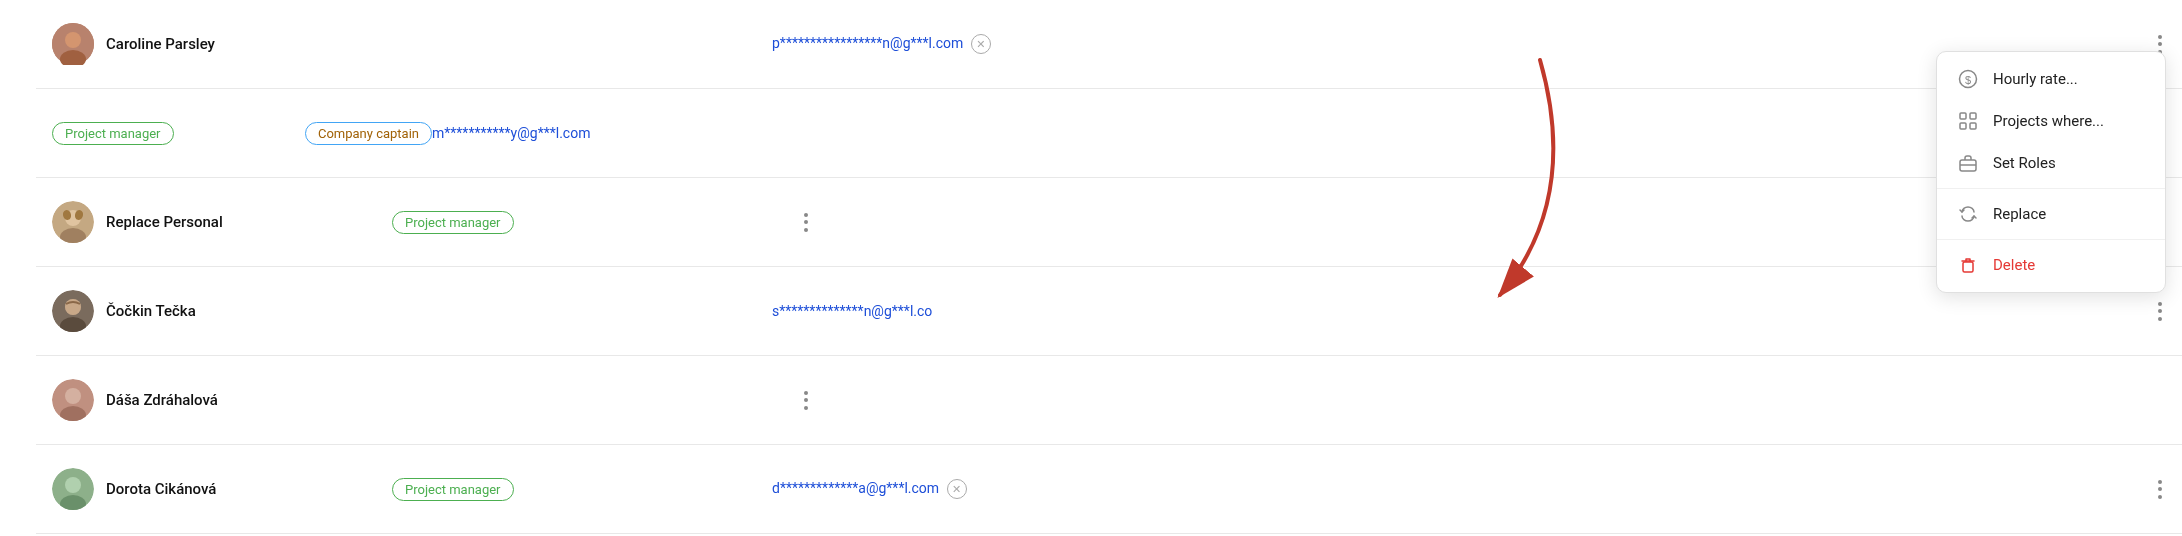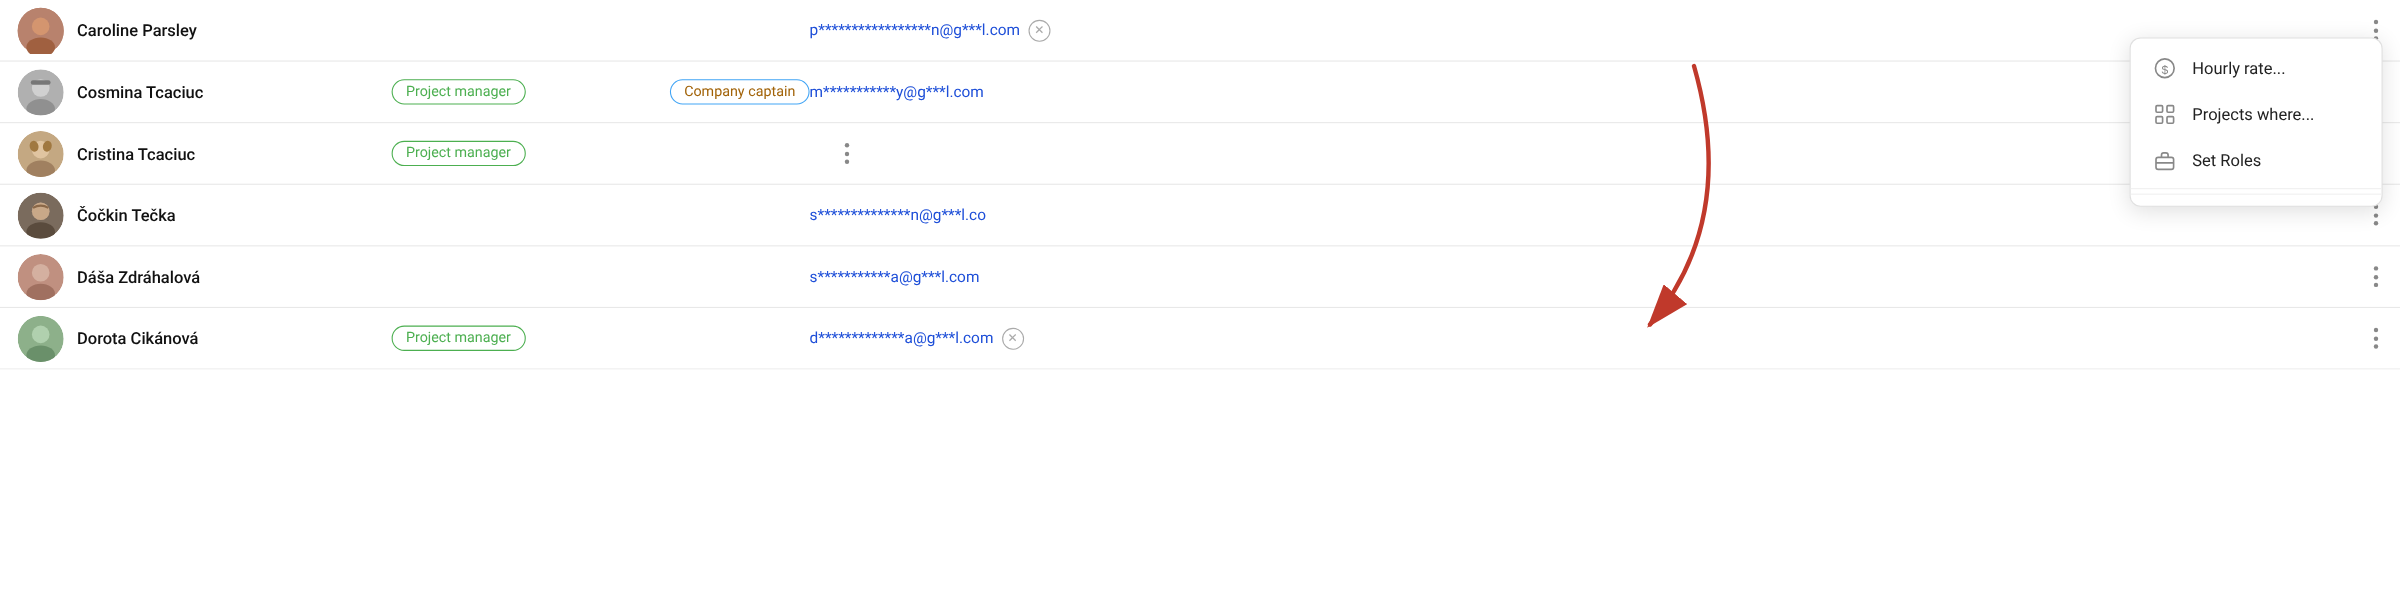--- a/index.html
+++ b/index.html
@@ -10,23 +10,24 @@
       color: #222;
     }
     .table-container {
       width: 100%;
       position: relative;
     }
     .table-row {
       display: flex;
       align-items: center;
       border-bottom: 1px solid #e8e8e8;
-      height: 56px;
+      height: 89px;
       padding: 0 16px;
       position: relative;
+      margin-left: 36px;
     }
     .table-row:first-child {
       background: #fff;
     }
     .col-name {
       width: 340px;
       display: flex;
       align-items: center;
       gap: 12px;
       flex-shrink: 0;
@@ -238,38 +239,47 @@
           <span class="dropdown-icon">
             <svg width="20" height="20" viewBox="0 0 20 20" fill="none">
               <rect x="2" y="7" width="16" height="11" rx="2" stroke="#888" stroke-width="1.5"></rect>
               <path d="M7 7V5a2 2 0 0 1 2-2h2a2 2 0 0 1 2 2v2" stroke="#888" stroke-width="1.5"></path>
               <line x1="2" y1="12" x2="18" y2="12" stroke="#888" stroke-width="1.5"></line>
             </svg>
           </span>
           <span>Set Roles</span>
         </div>
         <div class="dropdown-divider"></div>
+        <div class="dropdown-item">
+          <span class="dropdown-icon">
+            <svg width="20" height="20" viewBox="0 0 20 20" fill="none">
+              <path d="M4 8 C4 5 7 3 10 3 C13 3 16 5 16 8" stroke="#888" stroke-width="1.5" fill="none" stroke-linecap="round"></path>
+              <path d="M16 12 C16 15 13 17 10 17 C7 17 4 15 4 12" stroke="#888" stroke-width="1.5" fill="none" stroke-linecap="round"></path>
+              <polyline points="2,6 4,8 6,6" stroke="#888" stroke-width="1.5" stroke-linecap="round" stroke-linejoin="round" fill="none"></polyline>
+              <polyline points="18,14 16,12 14,14" stroke="#888" stroke-width="1.5" stroke-linecap="round" stroke-linejoin="round" fill="none"></polyline>
+            </svg>
+          </span>
+          <span>Replace</span>
+        </div>
         <div class="dropdown-divider"></div>
-      </div>
-    </div>
-  </div>
-
-  <div class="table-row">
-    <div class="col-name">
-      <div class="avatar">
-        <svg width="42" height="42" viewBox="0 0 42 42">
-          <circle cx="21" cy="21" r="21" fill="#b0b0b0"></circle>
-          <circle cx="21" cy="17" r="8" fill="#d0d0d0"></circle>
-          <ellipse cx="21" cy="36" rx="13" ry="9" fill="#909090"></ellipse>
-
-          <rect x="12" y="10" width="18" height="4" rx="2" fill="#777"></rect>
-        </svg>
-      </div>
-      <span class="name-text">Cosmina Tcaciuc</span>
-    </div>
+        <div class="dropdown-item delete">
+          <span class="dropdown-icon">
+            <svg width="20" height="20" viewBox="0 0 20 20" fill="none">
+              <polyline points="4,6 16,6" stroke="#e53935" stroke-width="1.5" stroke-linecap="round"></polyline>
+              <path d="M8 6V4h4v2" stroke="#e53935" stroke-width="1.5" stroke-linecap="round" stroke-linejoin="round"></path>
+              <rect x="5" y="7" width="10" height="10" rx="1.5" stroke="#e53935" stroke-width="1.5"></rect>
+            </svg>
+          </span>
+          <span style="color:#e53935;">Delete</span>
+        </div>
+      </div>
+    </div>
+  </div>
+
+  <div class="table-row">
     <div class="col-roles">
       <span class="badge badge-green">Project manager</span>
       <span class="badge badge-blue">Company captain</span>
     </div>
     <div class="col-email">
       <span class="email-text">m***********y@g***l.com</span>
     </div>
     <div class="col-actions">
       <div class="three-dots">
         <span></span>
@@ -284,21 +294,21 @@
       <div class="avatar">
         <svg width="42" height="42" viewBox="0 0 42 42">
           <circle cx="21" cy="21" r="21" fill="#c4a882"></circle>
           <circle cx="21" cy="17" r="8" fill="#e0c4a0"></circle>
           <ellipse cx="21" cy="36" rx="13" ry="9" fill="#a08060"></ellipse>
 
           <ellipse cx="15" cy="14" rx="4" ry="5" fill="#a07840" transform="rotate(-15,15,14)"></ellipse>
           <ellipse cx="27" cy="14" rx="4" ry="5" fill="#a07840" transform="rotate(15,27,14)"></ellipse>
         </svg>
       </div>
-      <span class="name-text">Cristina Tcaciuc</span>
+      <span class="name-text">Replace Personal</span>
     </div>
     <div class="col-roles">
       <span class="badge badge-green">Project manager</span>
     </div>
     <div class="col-actions">
       <div class="three-dots">
         <span></span>
           <span></span>
           <span></span>
       </div>
@@ -336,23 +346,20 @@
       <div class="avatar">
         <svg width="42" height="42" viewBox="0 0 42 42">
           <circle cx="21" cy="21" r="21" fill="#c09080"></circle>
           <circle cx="21" cy="17" r="8" fill="#d4b0a0"></circle>
           <ellipse cx="21" cy="36" rx="13" ry="9" fill="#a07060"></ellipse>
         </svg>
       </div>
       <span class="name-text">Dáša Zdráhalová</span>
     </div>
     <div class="col-roles"></div>
-    <div class="col-email">
-      <span class="email-text">s***********a@g***l.com</span>
-    </div>
     <div class="col-actions">
       <div class="three-dots">
         <span></span>
           <span></span>
           <span></span>
       </div>
     </div>
   </div>
 
   <div class="table-row">

